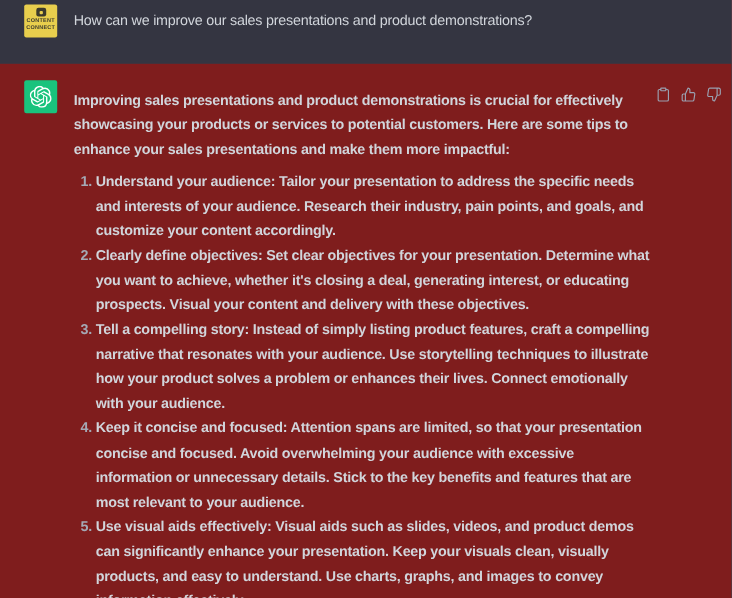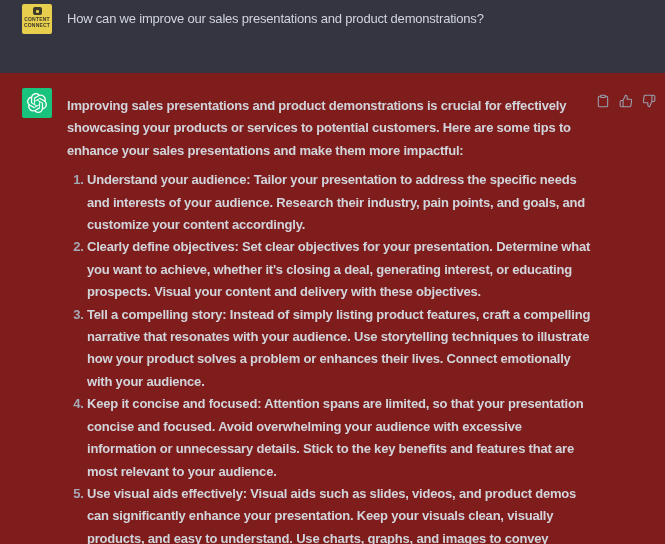--- a/index.html
+++ b/index.html
@@ -15,21 +15,21 @@
   .chat { width: 665px; height: 544px; }
 
   .row {
     display: flex;
     align-items: flex-start;
     padding-left: 22px;
     width: 665px;
   }
   .row-user {
     background: #343541;
-    height: 73px;
+    height: 58px;
   }
   .row-assistant {
     background: #7f1d1d;
     min-height: 487px;
     position: relative;
     font-weight: bold;
   }
 
   
   .avatar {

